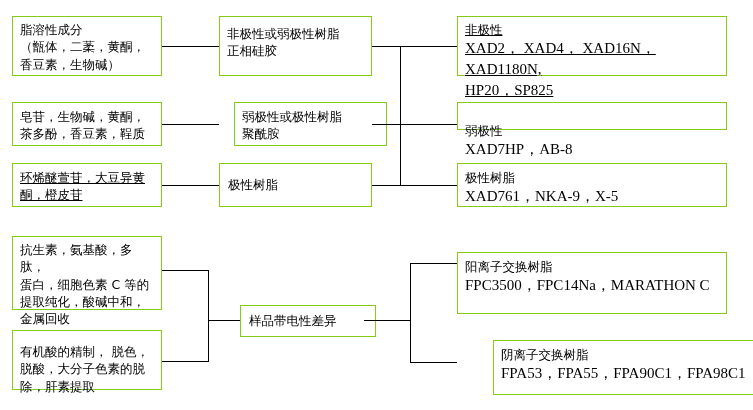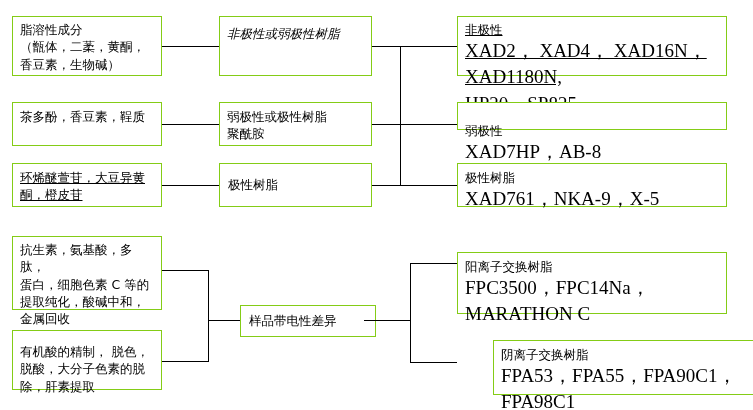--- a/index.html
+++ b/index.html
@@ -28,21 +28,21 @@
     font-size: 12.5px;
     letter-spacing: 0px;
   }
   .box .cn {
     font-family: "DejaVu Sans", "Liberation Sans", sans-serif;
     font-size: 12.5px;
     white-space: normal;
   }
   .box .latin {
     font-family: "Liberation Serif", "DejaVu Serif", serif;
-    font-size: 19px;
+    font-size: 15px;
     white-space: normal;
   }
   .box.center-text {
     display: flex;
     align-items: center;
     padding: 0 8px;
   }
   .line {
     position: absolute;
     background: #000000;
@@ -54,35 +54,37 @@
 <body>
 
 <div id="canvas">
 
   <div class="box" style="left:12px; top:16px; width:150px; height:60px;">
     <div class="cn">脂溶性成分</div>
     <div class="cn">（甑体，二葇，黄酮，</div>
     <div class="cn">香豆素，生物碱）</div>
   </div>
 
-  <div class="box" style="left:219px; top:16px; width:153px; height:60px; padding-top:8px;font-style:italic;">
+  <div class="box" style="left:219px; top:16px; width:153px; height:60px; padding-top:8px;">
     <div class="cn">非极性或弱极性树脂</div>
+    <div class="cn">正相硅胶</div>
   </div>
 
   <div class="box" style="left:457px; top:16px; width:270px; height:60px;text-decoration:underline;">
     <div class="cn">非极性</div>
     <div class="latin">XAD2， XAD4， XAD16N， XAD1180N,</div>
     <div class="latin">HP20，SP825</div>
   </div>
 
   <div class="box" style="left:12px; top:102px; width:150px; height:44px; padding-top:5px;">
+    <div class="cn">皂苷，生物碱，黄酮，</div>
     <div class="cn">茶多酚，香豆素，鞓质</div>
   </div>
 
-  <div class="box" style="left:219px; top:102px; width:153px; height:44px; padding-top:5px;">
+  <div class="box" style="left:234px; top:102px; width:153px; height:44px; padding-top:5px;">
     <div class="cn">弱极性或极性树脂</div>
     <div class="cn">聚酰胺</div>
   </div>
 
   <div class="box" style="left:457px; top:102px; width:270px; height:28px; padding-top:19px;">
     <div class="cn">弱极性</div>
     <div class="latin">XAD7HP，AB-8</div>
   </div>
 
   <div class="box" style="left:12px; top:163px; width:150px; height:44px; padding-top:5px;text-decoration:underline;">

